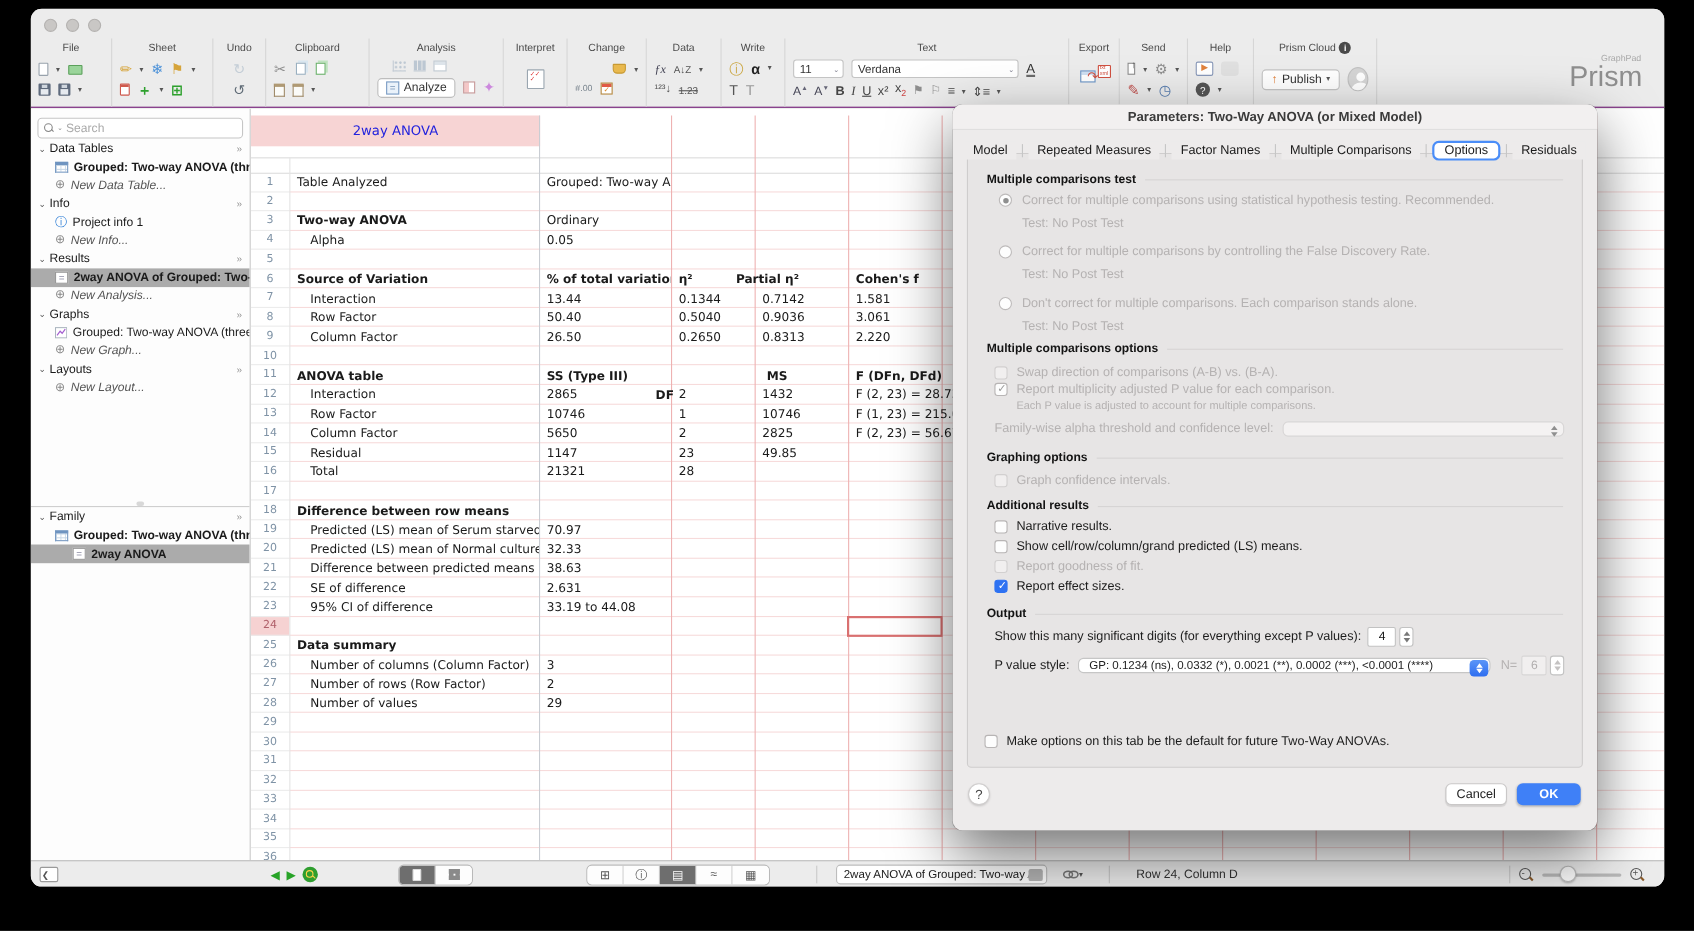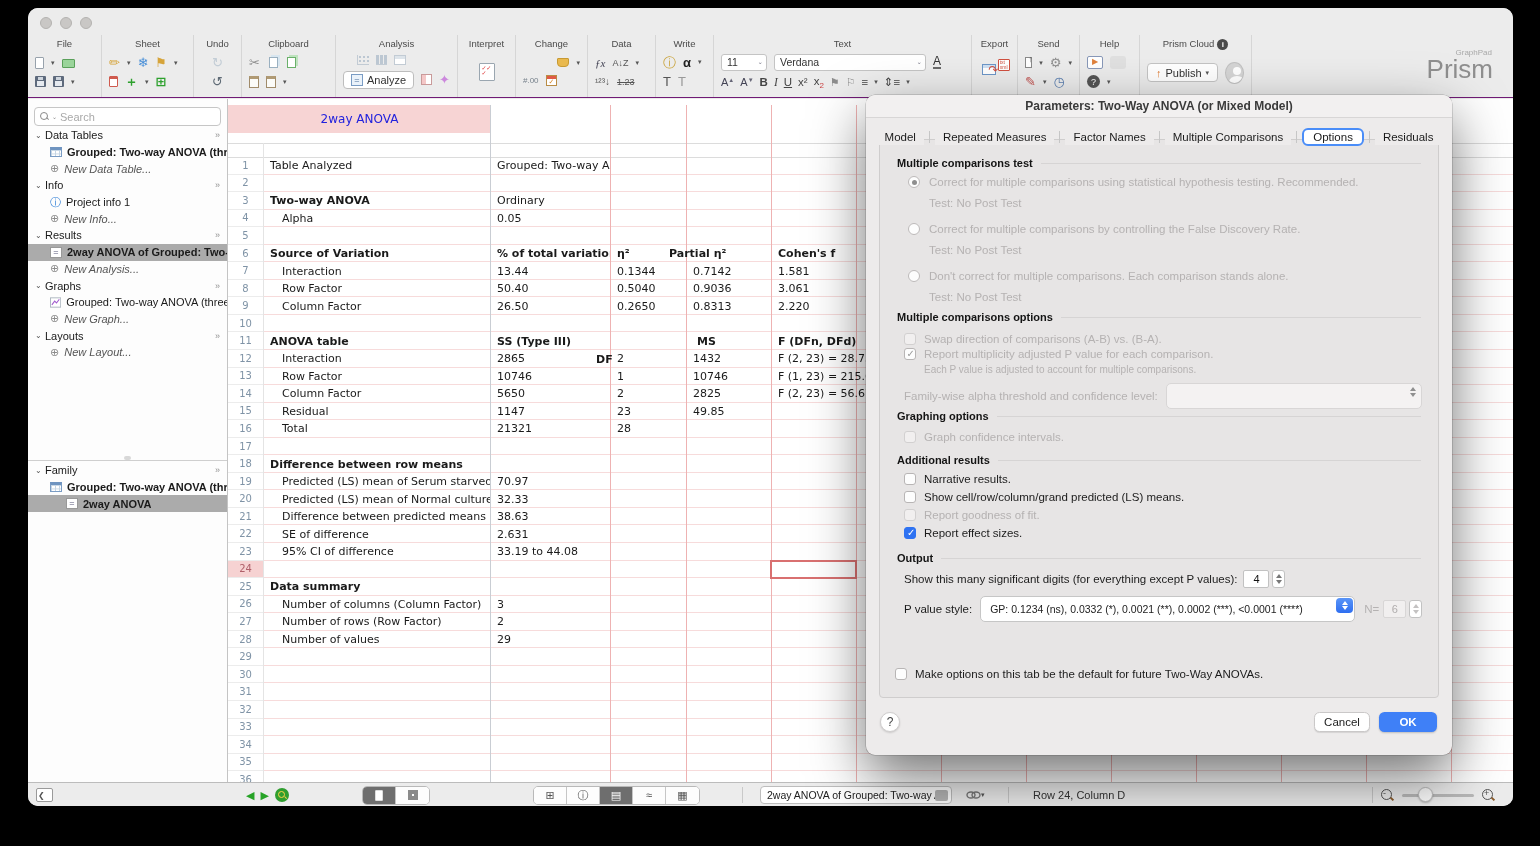--- a/index.html
+++ b/index.html
@@ -141,21 +141,21 @@
   .sect-title::after{content:"";flex:1;height:1px;background:#d6d4d4;}
   .dis{color:#b5b2b2;}
   .en{color:#1c1c1c;}
   .rb{width:12px;height:12px;border-radius:50%;border:1px solid #bdbaba;background:#fdfdfd;position:relative;flex:none;}
   .rb.on::after{content:"";position:absolute;left:2.6px;top:2.6px;width:5px;height:5px;border-radius:50%;background:#8f8f8f;}
   .cb{width:12px;height:12px;border-radius:3px;border:1px solid #b8b5b5;background:#fdfdfd;position:relative;flex:none;}
   .cb.dis2{background:#f1efef;border-color:#d2d0d0;}
   .cb.gchk::after{content:"✓";position:absolute;left:1.5px;top:-1px;font-size:10px;color:#9a9a9a;}
   .cb.bchk{background:#2e72f2;border-color:#2e72f2;}
   .cb.bchk::after{content:"✓";position:absolute;left:2px;top:-1px;font-size:10px;color:#fff;font-weight:bold;}
-  .ddown{height:26px;border-radius:5px;display:flex;align-items:center;position:relative;}
+  .ddown{height:14px;border-radius:5px;display:flex;position:relative;}
   .ddown.disd{background:#f4f2f2;border:1px solid #d8d6d6;}
   .ddown.end{background:#fff;border:1px solid #c6c6c6;}
   .stepgray{position:absolute;right:5px;top:3px;display:flex;flex-direction:column;gap:2px;}
   .stepgray i{width:0;height:0;border-left:3px solid transparent;border-right:3px solid transparent;}
   .stepgray .u{border-bottom:4px solid #8f8f8f;}
   .stepgray .dn{border-top:4px solid #8f8f8f;}
   .bluecap{position:absolute;right:1px;top:1px;width:17px;height:15px;border-radius:4px;background:linear-gradient(#5a95f8,#2e6ef0);display:flex;flex-direction:column;align-items:center;justify-content:center;gap:1px;}
   .bluecap i{width:0;height:0;border-left:3px solid transparent;border-right:3px solid transparent;}
   .bluecap .u{border-bottom:4px solid #fff;}
   .bluecap .dn{border-top:4px solid #fff;}

